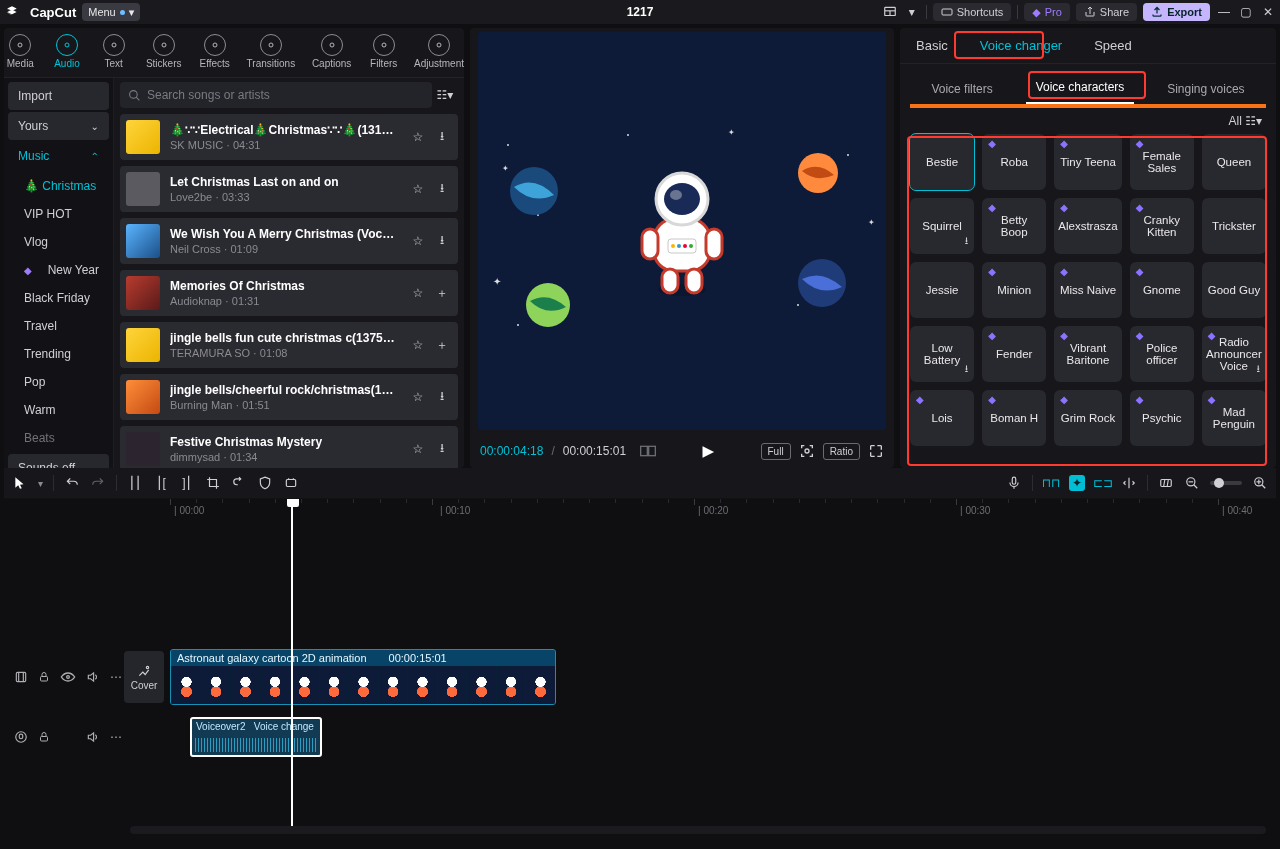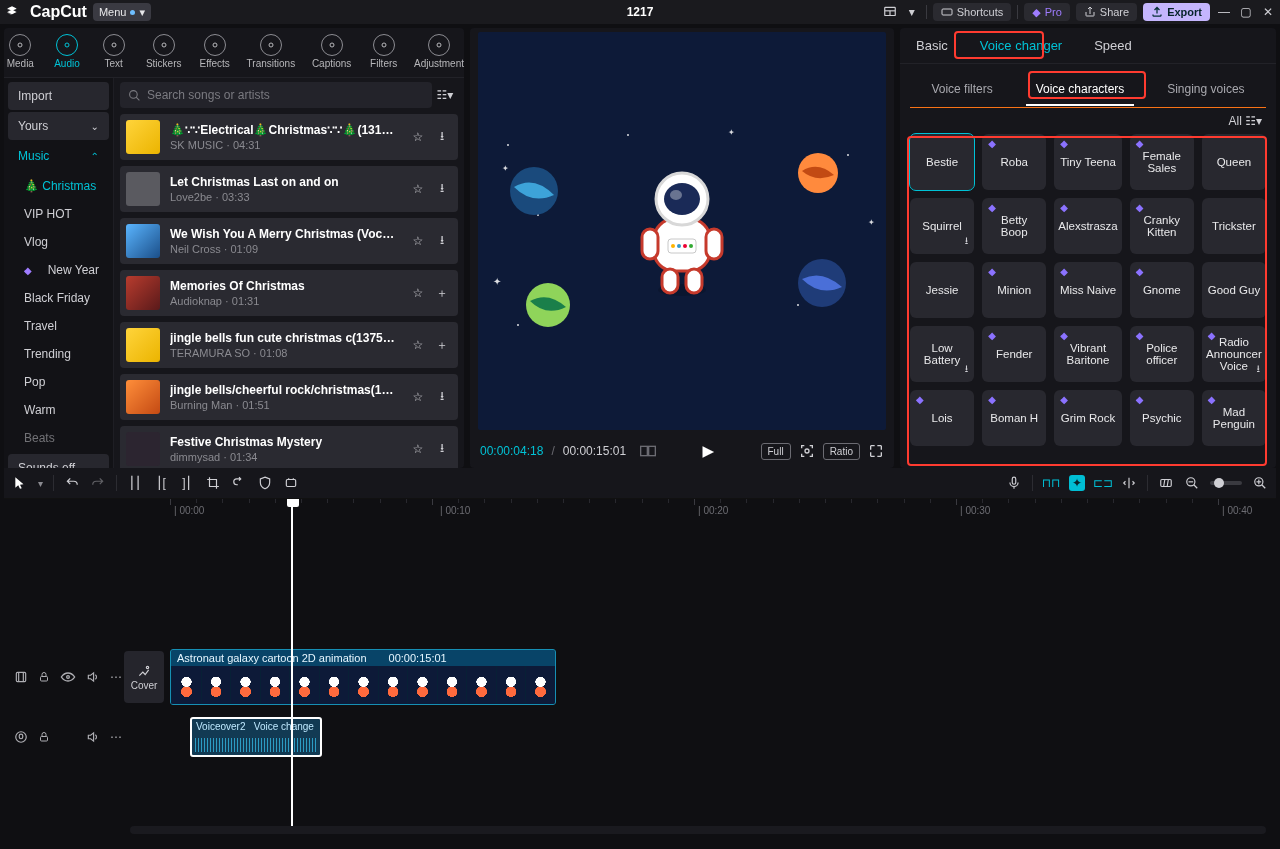--- a/index.html
+++ b/index.html
@@ -9,21 +9,21 @@
     font-family: -apple-system, BlinkMacSystemFont, "Segoe UI", Arial, sans-serif;
     color: #d1d1d4;
     font-size: 12px;
     overflow: hidden;
   }
   .titlebar {
     height: 24px; background: #1a1a1e;
     display: flex; align-items: center; gap: 6px;
     padding: 0 4px;
   }
-  .logo-txt { font-weight: 700; color: #fff; margin-left: 4px; font-size: 16px;}
+  .logo-txt { font-weight: 700; color: #fff; margin-left: 4px; font-size: 13px;}
   .menu-btn {
     background: #3a3a42; color: #e8e8ea; border-radius: 4px;
     height: 18px; padding: 0 6px; display: flex; align-items: center; gap: 4px;
     font-size: 11px;
   }
   .title-center {
     position: absolute; left: 50%; transform: translateX(-50%);
     font-weight: 700; color: #fff;
   }
   .title-right { margin-left: auto; display: flex; align-items: center; gap: 6px; }
@@ -106,22 +106,22 @@
 
   
   .r-tabs {
     display:flex; border-bottom:1px solid #222228; height:36px;
   }
   .r-tab {
     padding:0 16px; display:flex; align-items:center; font-size:13px; color:#cfcfd4;
   }
   .r-tab.active { color:#00c2d6; }
   .r-sub {
-    display:flex; height:34px; align-items:flex-start; justify-content: space-around;
-    border-bottom:1px solid #f97316; margin:10px 10px 0 10px;
+    display:flex; height:34px; align-items:flex-end; justify-content: space-around;
+    border-bottom:4px solid #f97316; margin:10px 10px 0 10px;
   }
   .r-sub-item { color:#a8a8ae; font-size:12px; padding:8px 10px;}
   .r-sub-item.active { color:#fff; border-bottom:2px solid #fff;}
   .r-all { text-align:right; padding:6px 14px 0 0; color:#cfcfd4; font-size:12px;}
   .voices {
     padding:4px 10px; display:grid; grid-template-columns:repeat(5,1fr); gap:8px;
     margin-top:2px;
   }
   .voice {
     background:#28282f; border-radius:6px; height:56px; position:relative;

